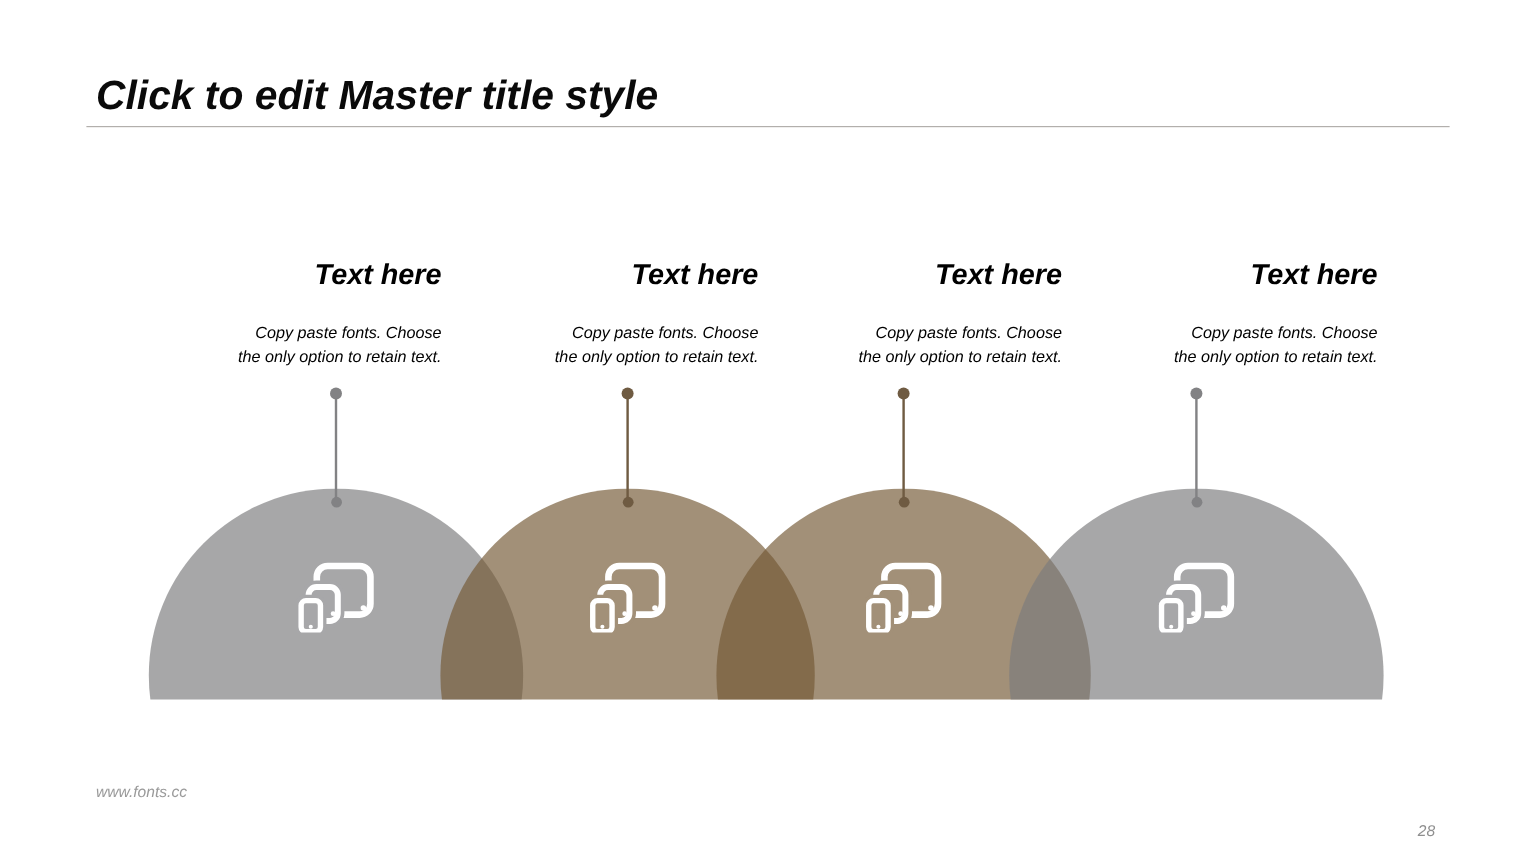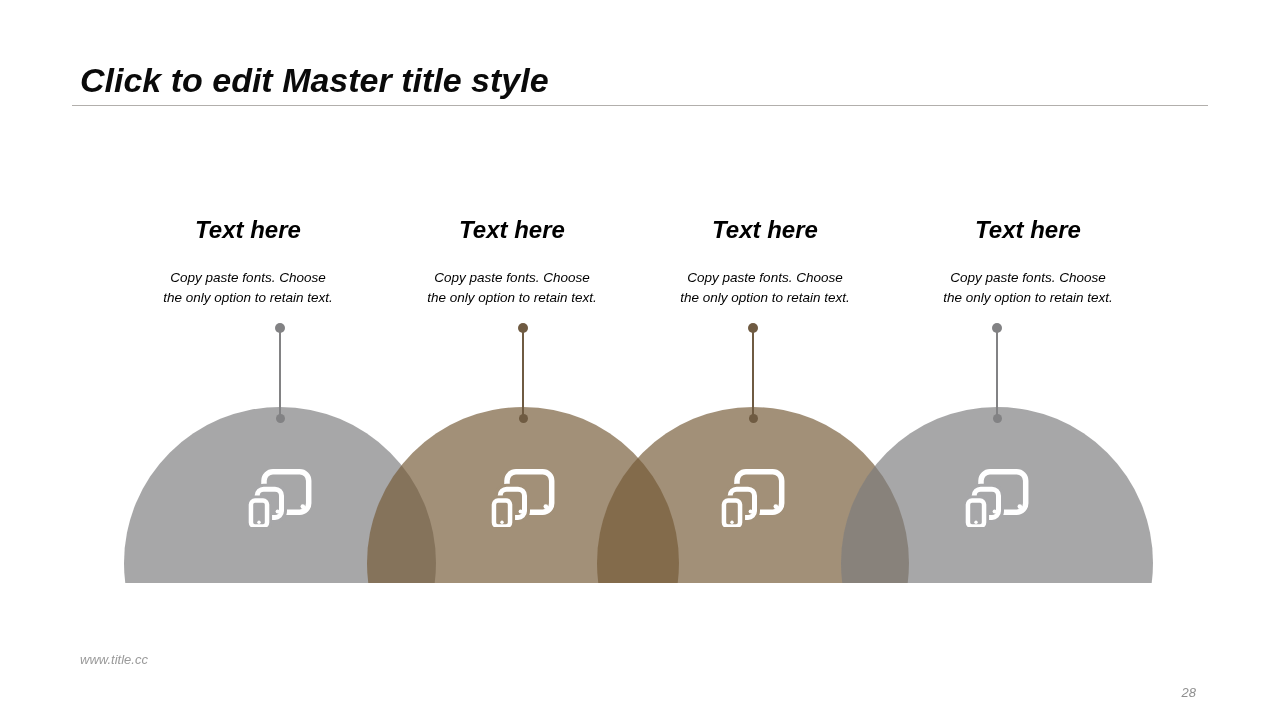--- a/index.html
+++ b/index.html
@@ -14,21 +14,21 @@
   .slide-title {
     position:absolute; left:80px; top:61px; margin:0;
     font-size:34px; font-weight:bold; color:#0a0a0a; letter-spacing:0;
   }
   .title-rule {
     position:absolute; left:72px; top:105px; width:1136px; height:1px;
     background:#b2afac;
   }
 
   
-  .text-block { position:absolute; top:217px; width:240px; text-align:center; }
+  .text-block { position:absolute; top:217px; width:240px; text-align:right; }
   .text-block.c0 { left:128px; }
   .text-block.c1 { left:392px; }
   .text-block.c2 { left:645px; }
   .text-block.c3 { left:908px; }
   .col-title { margin:0; font-size:24px; line-height:26px; font-weight:bold; color:#000; }
   .col-body {
     margin:25px 0 12px 0; font-size:13.5px; line-height:20px; color:#000;
     white-space:pre-line;
   }
 
@@ -178,16 +178,16 @@
     <rect class="wline" x="17" y="4.7" width="44.7" height="40.5" rx="9"></rect>
     <circle class="wfill" cx="55.8" cy="39.6" r="2.3"></circle>
     <rect class="halo mid" x="10.2" y="22.2" width="24.3" height="28.3" rx="6.5"></rect>
     <rect class="wline mid" x="10.2" y="22.2" width="24.3" height="28.3" rx="6.5"></rect>
     <circle class="wfill" cx="30.6" cy="44.4" r="2"></circle>
     <rect class="halo ph" x="3.95" y="33.55" width="16.1" height="25.9" rx="4"></rect>
     <rect class="wline ph" x="3.95" y="33.55" width="16.1" height="25.9" rx="4"></rect>
     <circle class="wfill" cx="12" cy="55.3" r="1.7"></circle>
   </svg>
 
-  <span class="footer-url">www.title.cc</span>
+  <span class="footer-url">www.fonts.cc</span>
   <span class="page-number">28</span>
 
 </div>
 
 </body></html>

